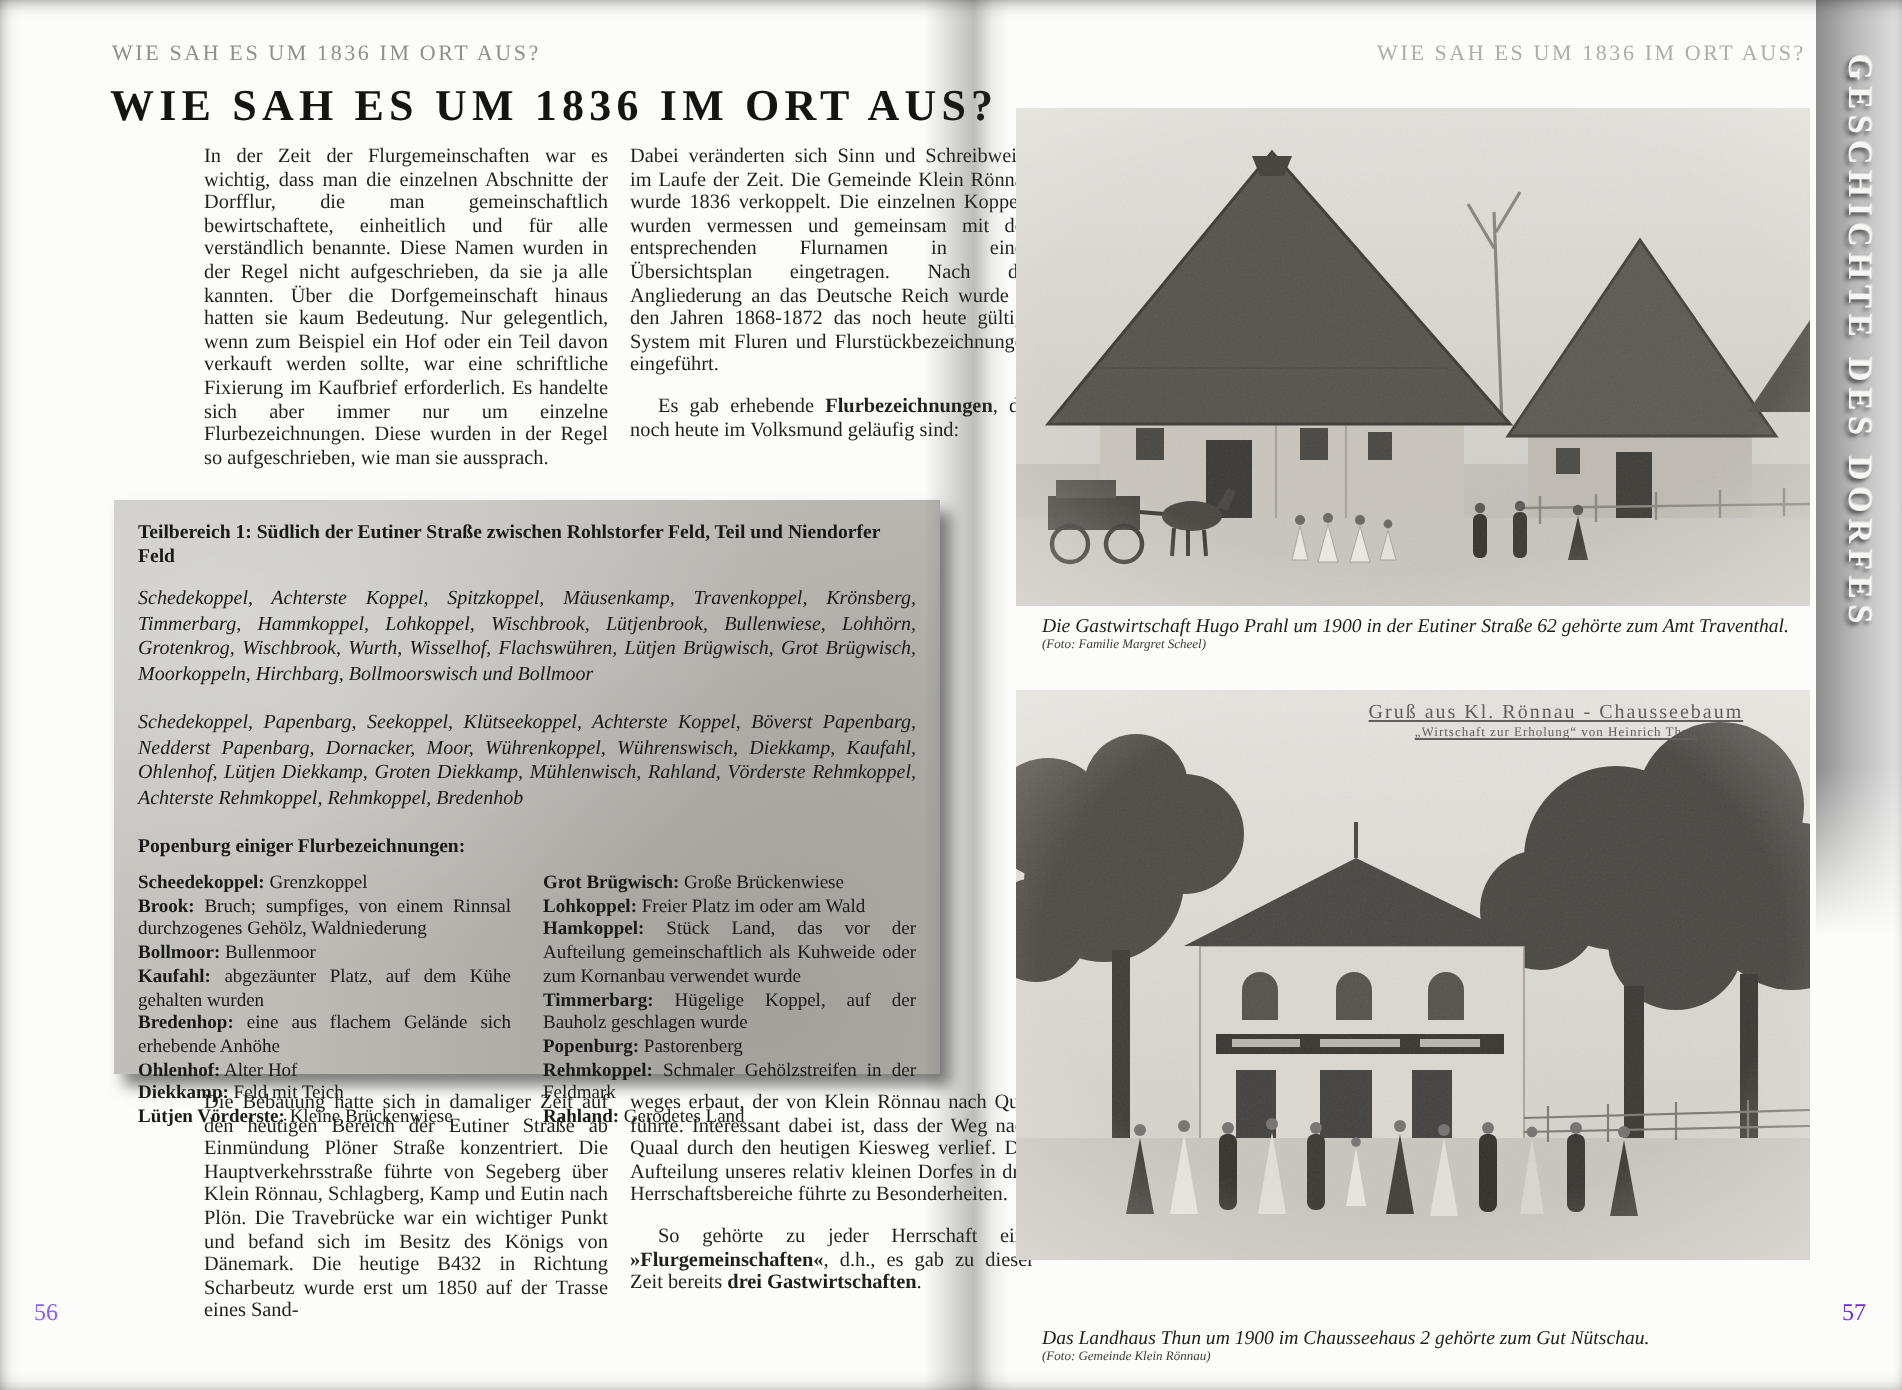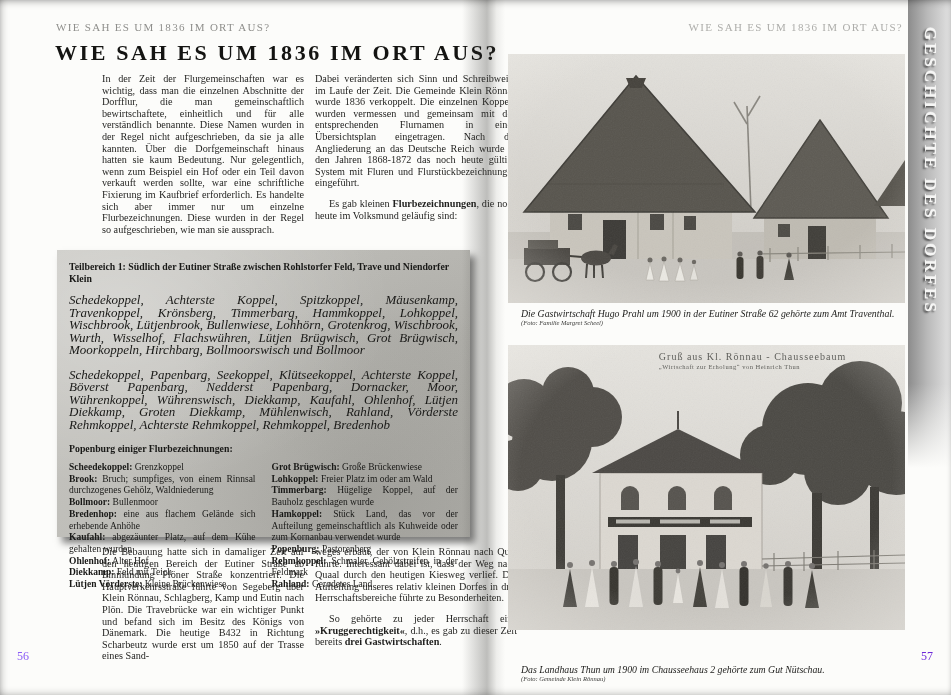--- a/index.html
+++ b/index.html
@@ -17,35 +17,35 @@
   
   .flur-box{position:absolute;left:57px;top:250px;width:389px;height:266px;padding:8px 12px 13px 12px;
     background:
       radial-gradient(ellipse at 75% 85%, rgba(70,70,64,0.20), transparent 55%),
       radial-gradient(ellipse at 15% 20%, rgba(255,255,255,0.30), transparent 55%),
       radial-gradient(ellipse at 90% 30%, rgba(90,90,84,0.12), transparent 50%),
       linear-gradient(135deg,#c8c7c2,#b3b2ad);
     box-shadow:5px 6px 7px rgba(0,0,0,0.5);
     color:#191917;}
   .tb-head{font-weight:bold;font-size:9.8px;line-height:12px;margin:3px 0 9px;}
-  .tb-list{font-style:italic;font-size:13px;line-height:12.5px;text-align:justify;margin:0 0 12px;}
+  .tb-list{font-style:italic;font-size:10px;line-height:12.5px;text-align:justify;margin:0 0 12px;}
   .gloss-head{font-weight:bold;font-size:9.8px;margin:2px 0 8px;}
   .gloss-cols{display:flex;column-gap:16px;}
   .gloss-col{width:50%;font-size:9.5px;line-height:11.7px;text-align:justify;}
   .ge{margin:0;}
   .ge b{font-weight:bold;}
   .page-num-left{position:absolute;left:17px;top:649px;font-size:12px;color:#8b5cf6;}
   .bold-inline{font-weight:bold;}
   
   .rp-running-head{position:absolute;right:48px;top:21px;font-size:11px;letter-spacing:1.3px;color:#adadaa;}
   .photo{position:absolute;left:508px;background:#d8d6d1;}
   .photo svg{display:block;}
   .photo1{top:54px;width:397px;height:249px;}
   .photo2{top:345px;width:397px;height:285px;}
-  .photo-overlay-text{position:absolute;top:6px;left:38%;width:60%;color:#5f5f5b;}
+  .photo-overlay-text{position:absolute;top:6px;left:38%;width:60%;text-align:center;color:#5f5f5b;text-decoration:underline;}
   .photo-overlay-line1{font-size:10px;letter-spacing:1px;}
   .photo-overlay-line2{font-size:6.5px;letter-spacing:0.5px;margin-top:1px;}
   .caption{position:absolute;left:521px;width:382px;font-style:italic;color:#1c1c1a;}
   .caption1{top:308px;}
   .caption2{top:664px;}
   .caption-main{font-size:9.8px;line-height:11px;}
   .caption-credit{font-size:6.5px;line-height:8px;color:#3a3a38;}
   .page-num-right{position:absolute;left:921px;top:649px;font-size:12px;color:#6d28d9;}
   
   .sidebar-tab{position:absolute;right:0;top:0;width:43px;height:468px;
@@ -72,59 +72,59 @@
 
   <div class="lp-running-head">WIE SAH ES UM 1836 IM ORT AUS?</div>
   <div class="lp-title">WIE SAH ES UM 1836 IM ORT AUS?</div>
 
   <div class="cols cols-top">
     <div class="col">
       <p>In der Zeit der Flurgemeinschaften war es wichtig, dass man die einzelnen Abschnitte der Dorfflur, die man gemeinschaftlich bewirtschaftete, einheitlich und für alle verständlich benannte. Diese Namen wurden in der Regel nicht aufgeschrieben, da sie ja alle kannten. Über die Dorfgemeinschaft hinaus hatten sie kaum Bedeutung. Nur gelegentlich, wenn zum Beispiel ein Hof oder ein Teil davon verkauft werden sollte, war eine schriftliche Fixierung im Kaufbrief erforderlich. Es handelte sich aber immer nur um einzelne Flurbezeichnungen. Diese wurden in der Regel so aufgeschrieben, wie man sie aussprach.</p>
     </div>
     <div class="col">
       <p>Dabei veränderten sich Sinn und Schreibweise im Laufe der Zeit. Die Gemeinde Klein Rönnau wurde 1836 verkoppelt. Die einzelnen Koppeln wurden vermessen und gemeinsam mit den entsprechenden Flurnamen in einen Übersichtsplan eingetragen. Nach der Angliederung an das Deutsche Reich wurde in den Jahren 1868-1872 das noch heute gültige System mit Fluren und Flurstückbezeichnungen eingeführt.</p>
-      <p><span>Es gab kleinen </span><span class="bold-inline">Flurbezeichnungen</span><span>, die noch heute im Volksmund geläufig sind:</span></p>
+      <p><span>Es gab erhebende </span><span class="bold-inline">Flurbezeichnungen</span><span>, die noch heute im Volksmund geläufig sind:</span></p>
     </div>
   </div>
 
   <div class="flur-box">
-    <div class="tb-head">Teilbereich 1: Südlich der Eutiner Straße zwischen Rohlstorfer Feld, Trave und Niendorfer Klein</div>
+    <div class="tb-head">Teilbereich 1: Südlich der Eutiner Straße zwischen Rohlstorfer Feld, Teil und Niendorfer Feld</div>
     <div class="tb-list">Schedekoppel, Achterste Koppel, Spitzkoppel, Mäusenkamp, Travenkoppel, Krönsberg, Timmerbarg, Hammkoppel, Lohkoppel, Wischbrook, Lütjenbrook, Bullenwiese, Lohhörn, Grotenkrog, Wischbrook, Wurth, Wisselhof, Flachswühren, Lütjen Brügwisch, Grot Brügwisch, Moorkoppeln, Hirchbarg, Bollmoorswisch und Bollmoor</div>
     <div class="tb-list">Schedekoppel, Papenbarg, Seekoppel, Klütseekoppel, Achterste Koppel, Böverst Papenbarg, Nedderst Papenbarg, Dornacker, Moor, Wührenkoppel, Wührenswisch, Diekkamp, Kaufahl, Ohlenhof, Lütjen Diekkamp, Groten Diekkamp, Mühlenwisch, Rahland, Vörderste Rehmkoppel, Achterste Rehmkoppel, Rehmkoppel, Bredenhob</div>
     <div class="gloss-head">Popenburg einiger Flurbezeichnungen:</div>
     <div class="gloss-cols">
       <div class="gloss-col">
         <div class="ge"><b>Scheedekoppel:</b> <span>Grenzkoppel</span></div>
         <div class="ge"><b>Brook:</b> <span>Bruch; sumpfiges, von einem Rinnsal durchzogenes Gehölz, Waldniederung</span></div>
         <div class="ge"><b>Bollmoor:</b> <span>Bullenmoor</span></div>
+        <div class="ge"><b>Kaufahl:</b> <span>abgezäunter Platz, auf dem Kühe gehalten wurden</span></div>
         <div class="ge"><b>Bredenhop:</b> <span>eine aus flachem Gelände sich erhebende Anhöhe</span></div>
-        <div class="ge"><b>Kaufahl:</b> <span>abgezäunter Platz, auf dem Kühe gehalten wurden</span></div>
         <div class="ge"><b>Ohlenhof:</b> <span>Alter Hof</span></div>
         <div class="ge"><b>Diekkamp:</b> <span>Feld mit Teich</span></div>
         <div class="ge"><b>Lütjen Vörderste:</b> <span>Kleine Brückenwiese</span></div>
       </div>
       <div class="gloss-col">
         <div class="ge"><b>Grot Brügwisch:</b> <span>Große Brückenwiese</span></div>
         <div class="ge"><b>Lohkoppel:</b> <span>Freier Platz im oder am Wald</span></div>
+        <div class="ge"><b>Hamkoppel:</b> <span>Stück Land, das vor der Aufteilung gemeinschaftlich als Kuhweide oder zum Kornanbau verwendet wurde</span></div>
         <div class="ge"><b>Timmerbarg:</b> <span>Hügelige Koppel, auf der Bauholz geschlagen wurde</span></div>
-        <div class="ge"><b>Hamkoppel:</b> <span>Stück Land, das vor der Aufteilung gemeinschaftlich als Kuhweide oder zum Kornanbau verwendet wurde</span></div>
         <div class="ge"><b>Popenburg:</b> <span>Pastorenberg</span></div>
         <div class="ge"><b>Rehmkoppel:</b> <span>Schmaler Gehölzstreifen in der Feldmark</span></div>
         <div class="ge"><b>Rahland:</b> <span>Gerodetes Land</span></div>
       </div>
     </div>
   </div>
 
   <div class="cols cols-bottom">
     <div class="col">
       <p>Die Bebauung hatte sich in damaliger Zeit auf den heutigen Bereich der Eutiner Straße ab Einmündung Plöner Straße konzentriert. Die Hauptverkehrsstraße führte von Segeberg über Klein Rönnau, Schlagberg, Kamp und Eutin nach Plön. Die Travebrücke war ein wichtiger Punkt und befand sich im Besitz des Königs von Dänemark. Die heutige B432 in Richtung Scharbeutz wurde erst um 1850 auf der Trasse eines Sand-</p>
     </div>
     <div class="col">
       <p>weges erbaut, der von Klein Rönnau nach Qual führte. Interessant dabei ist, dass der Weg nach Quaal durch den heutigen Kiesweg verlief. Die Aufteilung unseres relativ kleinen Dorfes in drei Herrschaftsbereiche führte zu Besonderheiten.</p>
-      <p><span>So gehörte zu jeder Herrschaft eine </span><span class="bold-inline">»Kruggerechtigkeit«</span><span>, d.h., es gab zu dieser Zeit bereits </span><span class="bold-inline">drei Gastwirtschaften</span><span>.</span></p>
+      <p><span>So gehörte zu jeder Herrschaft eine </span><span class="bold-inline">»Flurgemeinschaften«</span><span>, d.h., es gab zu dieser Zeit bereits </span><span class="bold-inline">drei Gastwirtschaften</span><span>.</span></p>
     </div>
   </div>
 
   <div class="page-num-left">56</div>
 
   <div class="rp-running-head">WIE SAH ES UM 1836 IM ORT AUS?</div>
 
   <div class="photo photo1">
     <svg width="397" height="249" viewBox="0 0 397 249" xmlns="http://www.w3.org/2000/svg">
       <defs>

